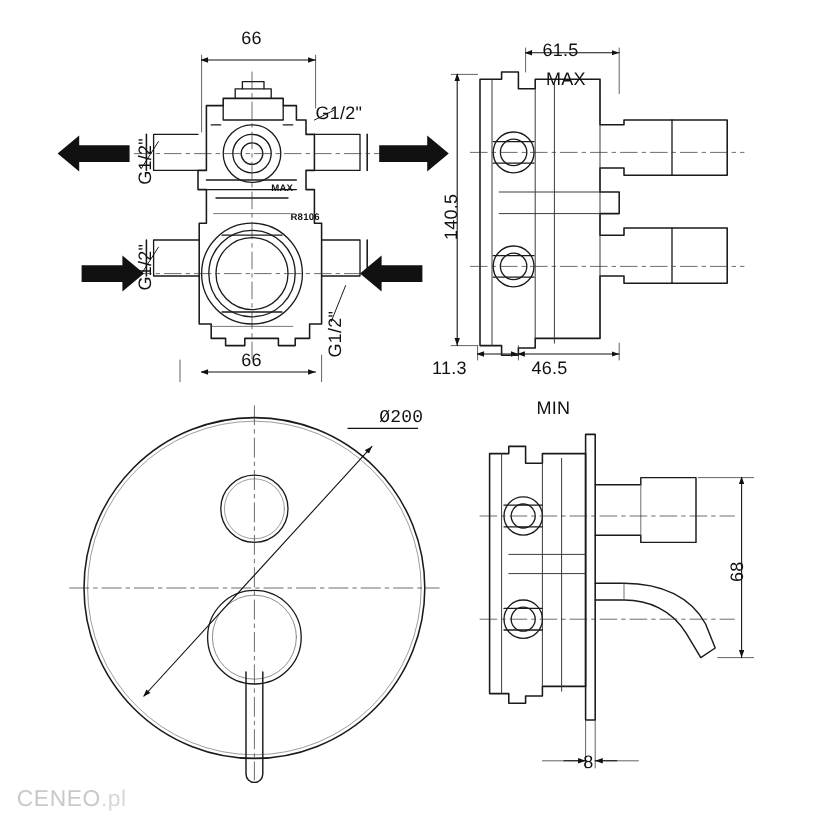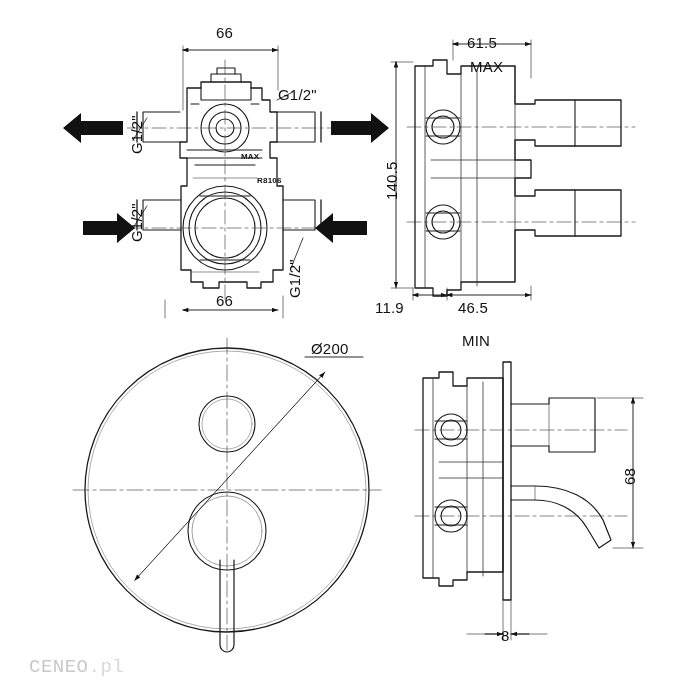--- a/index.html
+++ b/index.html
@@ -4,36 +4,36 @@
 <style>
   html,body{margin:0;padding:0;}
   body{
     width:700px;height:700px;
     background:#ffffff;
     font-family:"Liberation Sans", sans-serif;
     color:#1a1a1a;
     overflow:hidden;
     position:relative;
   }
-  .sheet{position:absolute;inset:0;margin-left:15px;}
+  .sheet{position:absolute;inset:0;}
   svg{display:block;}
   .dimtext{
     position:absolute;
     font-family:"Liberation Sans", sans-serif;
     font-size:15px;
     color:#111;
     white-space:nowrap;
     letter-spacing:.2px;
   }
   .dimtext.tiny{font-size:8px;font-weight:bold;}
   .rot90{transform:rotate(-90deg);transform-origin:left top;}
   .watermark{
     position:absolute;
     left:14px;bottom:22px;
-    font-family:Liberation Mono, monospace;
+    font-family:Liberation Sans, sans-serif;
     font-size:19px;
     color:#c9c9c9;
     letter-spacing:.5px;
   }
   .watermark .pl{color:#d8d8d8;}
 </style>
 </head>
 <body>
 
 <div class="sheet">
@@ -284,24 +284,24 @@
 <div class="dimtext rot90" style="left:113px;top:154px;">G1/2"</div>
 <div class="dimtext rot90" style="left:113px;top:242px;">G1/2"</div>
 <div class="dimtext rot90" style="left:271px;top:298px;">G1/2"</div>
 
 <div class="dimtext tiny" style="left:226px;top:152px;">MAX</div>
 <div class="dimtext tiny" style="left:242px;top:176px;">R8106</div>
 
 <div class="dimtext" style="left:452px;top:34px;">61.5</div>
 <div class="dimtext" style="left:455px;top:58px;">MAX</div>
 <div class="dimtext rot90" style="left:368px;top:200px;">140.5</div>
-<div class="dimtext" style="left:360px;top:299px;">11.9</div>
+<div class="dimtext" style="left:360px;top:299px;">11.3</div>
 <div class="dimtext" style="left:443px;top:299px;">46.5</div>
 <div class="dimtext" style="left:447px;top:332px;">MIN</div>
 
-<div class="dimtext" style="left:296px;top:340px;">Ø200</div>
+<div class="dimtext" style="left:316px;top:340px;font-family:Liberation Mono, monospace;">Ø200</div>
 
 <div class="dimtext rot90" style="left:606px;top:485px;">68</div>
 <div class="dimtext" style="left:486px;top:627px;">8</div>
 
 <div class="watermark"><span>CENEO</span><span class="pl">.pl</span></div>
 
 </div>
 
 </body></html>

